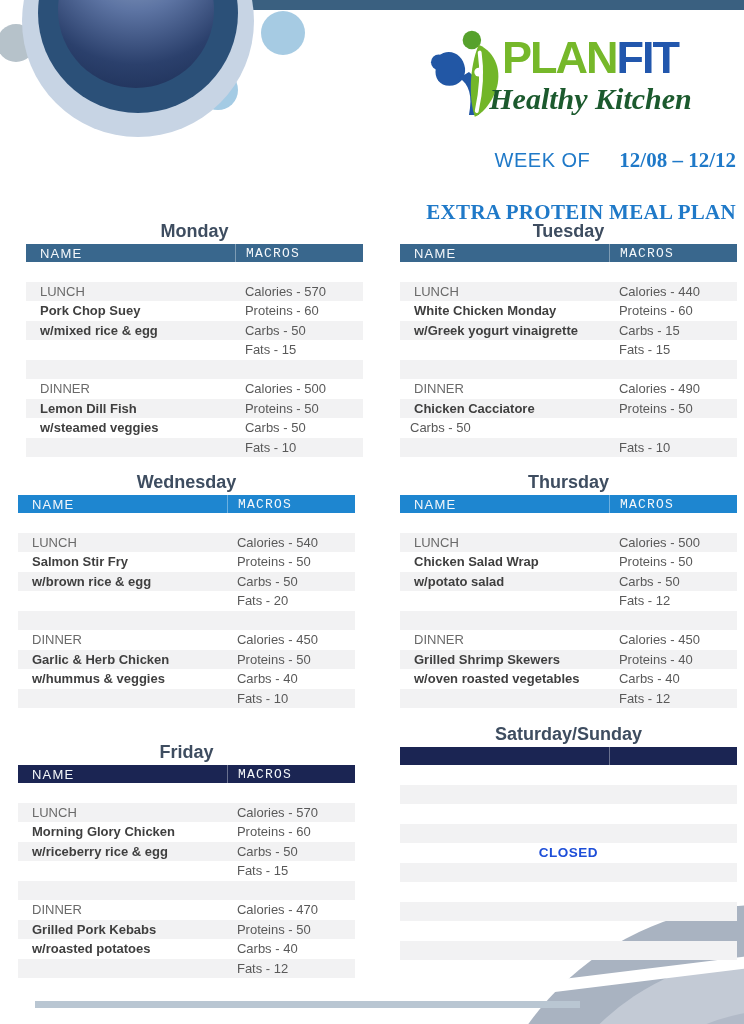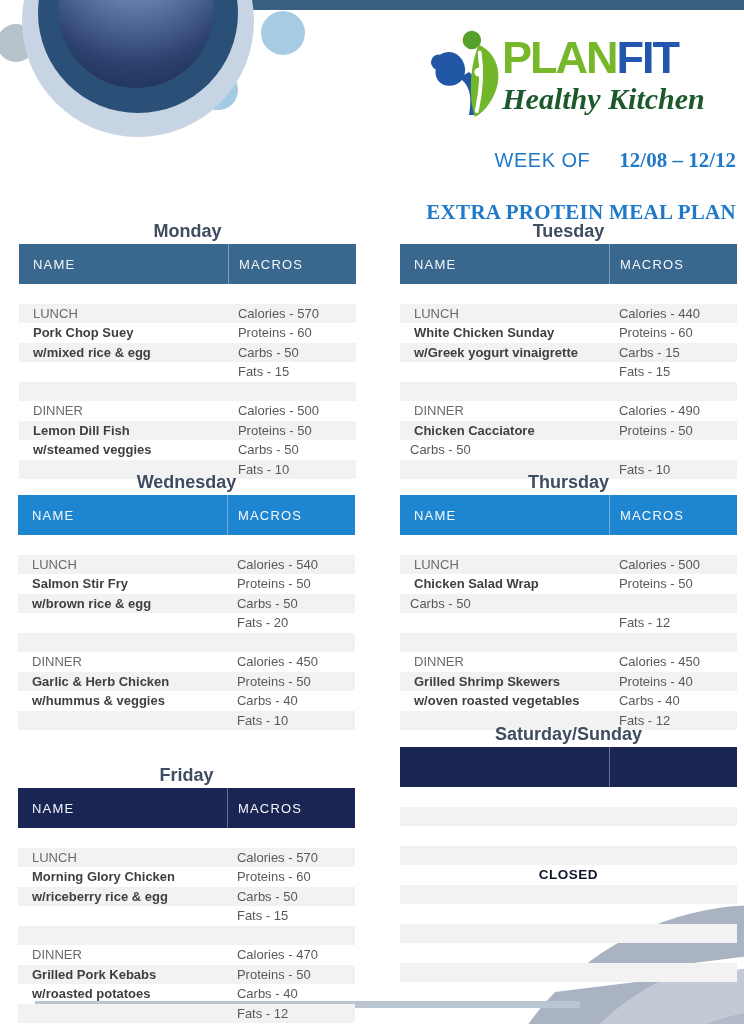--- a/index.html
+++ b/index.html
@@ -20,53 +20,53 @@
   .bigc2{left:525px;top:955px;width:490px;height:490px;background:#c3cad5;z-index:0;}
   .bigc3{left:580px;top:1010px;width:400px;height:400px;background:#b2bac8;z-index:0;}
   .slash{position:absolute;left:480px;top:972px;width:280px;height:12px;background:#fff;
          transform:rotate(-7deg);z-index:1;}
   .bottombar{position:absolute;left:35px;top:1001px;width:545px;height:7px;background:#b9c6d2;z-index:2;}
   
   .logo-icon{position:absolute;left:430px;top:28px;width:74px;height:92px;z-index:3;}
   .brand{position:absolute;left:502px;top:34px;width:240px;font-size:45px;font-weight:bold;
          letter-spacing:-2px;z-index:3;line-height:48px;white-space:nowrap;}
   .brand .p1{color:#76b82a;} .brand .p2{color:#2257ad;}
-  .tagline{position:absolute;left:481px;top:82px;width:245px;text-align:center;z-index:3;
+  .tagline{position:absolute;left:468px;top:82px;width:245px;text-align:center;z-index:3;
            font-family:"Liberation Serif",serif;font-style:italic;font-weight:bold;
            font-size:30px;color:#1c5a2e;white-space:nowrap;}
   
   .weekblock{position:absolute;right:8px;top:147px;text-align:right;color:#1f79c8;z-index:3;}
   .weekline1{font-size:20px;line-height:26px;}
   .weekline1 .wof{letter-spacing:0.5px;}
   .weekline1 .dates{font-family:"Liberation Serif",serif;font-weight:bold;font-size:21px;margin-left:29px;}
   .weekline2{font-family:"Liberation Serif",serif;font-weight:bold;font-size:21px;
              line-height:26px;letter-spacing:0.3px;margin-top:26px;}
   
   .sec{position:absolute;width:337px;z-index:3;}
   .day-title{height:24px;line-height:22px;text-align:center;font-size:18px;font-weight:bold;color:#3e4d60;}
   .tbl{width:100%;}
-  .thead{display:flex;height:40px;align-items:center;color:#f4f7fa;font-size:13px;letter-spacing:1.2px;}
+  .thead{display:flex;height:18px;align-items:center;color:#f4f7fa;font-size:13px;letter-spacing:1.2px;}
   .theme-steel .thead{background:#39678d;}
   .theme-azure .thead{background:#1e86d0;}
   .theme-navy .thead{background:#1b2553;}
   .tr{display:flex;height:19.5px;align-items:center;font-size:13px;}
   .tr.g{background:#f2f2f3;}
   .c{overflow:hidden;white-space:nowrap;}
   .n{width:62%;padding-left:14px;box-sizing:border-box;}
   .m{width:38%;padding-left:10px;box-sizing:border-box;}
-  .thead .m{border-left:1px solid rgba(255,255,255,0.35);height:100%;display:flex;align-items:center;}
+  .thead .m{border-left:1px solid rgba(255,255,255,0.35);height:100%;display:flex;align-items:center;font-family:Liberation Mono, monospace;}
   .lbl{color:#6a6a6a;}
   .dish{color:#3f3f3f;font-weight:bold;}
   .mac{color:#595959;}
   .closed-row{justify-content:center;}
-  .closed-text{color:#0f172a;font-weight:bold;font-size:13.5px;letter-spacing:0.5px;text-align:center;width:100%;}
+  .closed-text{color:#1d4ed8;font-weight:bold;font-size:13.5px;letter-spacing:0.5px;text-align:center;width:100%;}
   
-  .s-mon{left:19px;top:220px;} .s-tue{left:400px;top:220px;}
+  .s-mon{left:26px;top:220px;} .s-tue{left:400px;top:220px;}
   .s-wed{left:18px;top:471px;} .s-thu{left:400px;top:471px;}
-  .s-fri{left:18px;top:764px;} .s-wkd{left:400px;top:723px;}
+  .s-fri{left:18px;top:741px;} .s-wkd{left:400px;top:723px;}
 </style>
 </head>
 <body>
 
 <div class="page">
 
   <div class="topband"></div>
   <div class="deco dot4"></div>
   <div class="deco dot1"></div>
   <div class="deco dot2"></div>
@@ -158,21 +158,21 @@
       </div>
       <div class="tr w">
           <div class="c n"></div>
           <div class="c m"></div>
         </div>
       <div class="tr g">
           <div class="c n lbl">LUNCH</div>
           <div class="c m mac">Calories - 440</div>
         </div>
       <div class="tr w">
-          <div class="c n dish">White Chicken Sunday</div>
+          <div class="c n dish">White Chicken Monday</div>
           <div class="c m mac">Proteins - 60</div>
         </div>
       <div class="tr g">
           <div class="c n dish">w/Greek yogurt vinaigrette</div>
           <div class="c m mac">Carbs - 15</div>
         </div>
       <div class="tr w">
           <div class="c n"></div>
           <div class="c m mac">Fats - 15</div>
         </div>
@@ -261,20 +261,21 @@
         </div>
       <div class="tr g">
           <div class="c n lbl">LUNCH</div>
           <div class="c m mac">Calories - 500</div>
         </div>
       <div class="tr w">
           <div class="c n dish">Chicken Salad Wrap</div>
           <div class="c m mac">Proteins - 50</div>
         </div>
       <div class="tr g">
+          <div class="c n dish">w/potato salad</div>
           <div class="c m mac">Carbs - 50</div>
         </div>
       <div class="tr w">
           <div class="c n"></div>
           <div class="c m mac">Fats - 12</div>
         </div>
       <div class="tr g">
           <div class="c n"></div>
           <div class="c m"></div>
         </div>

